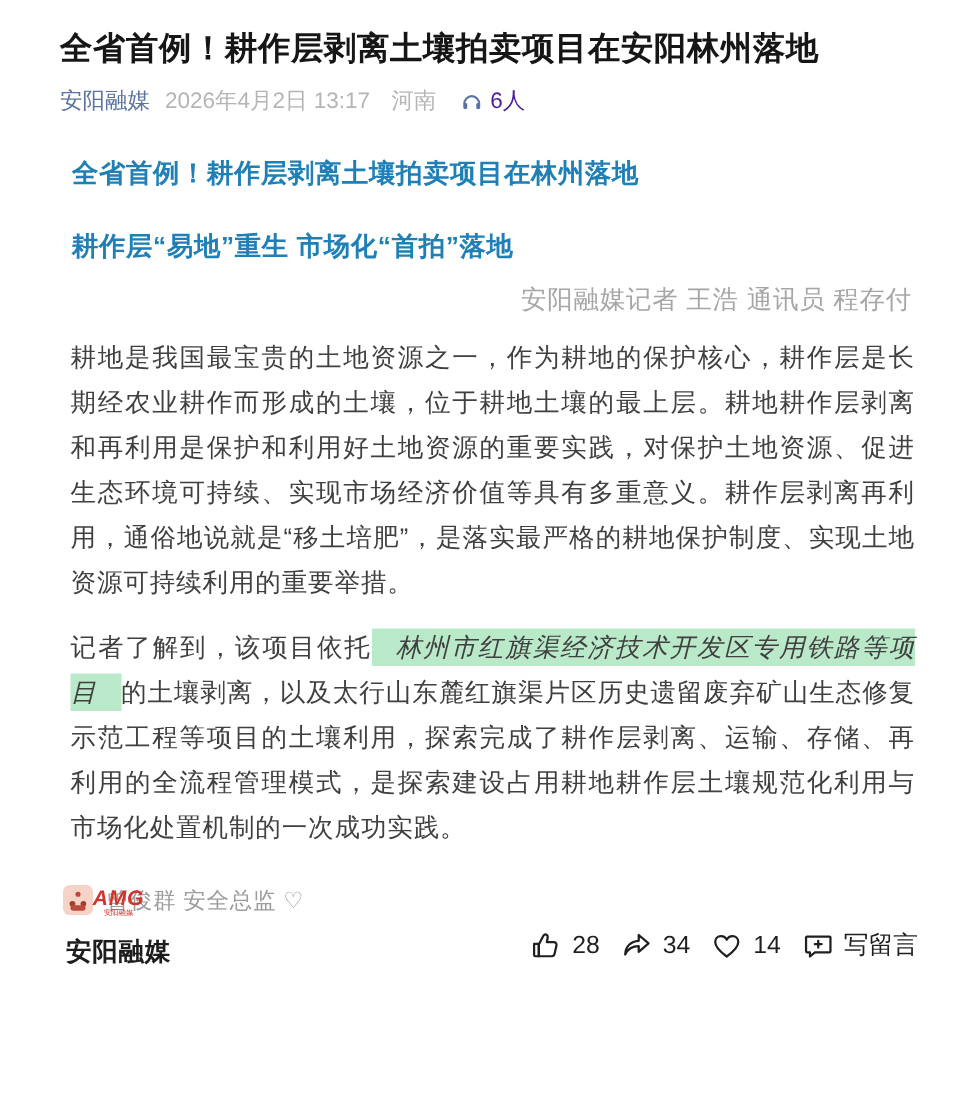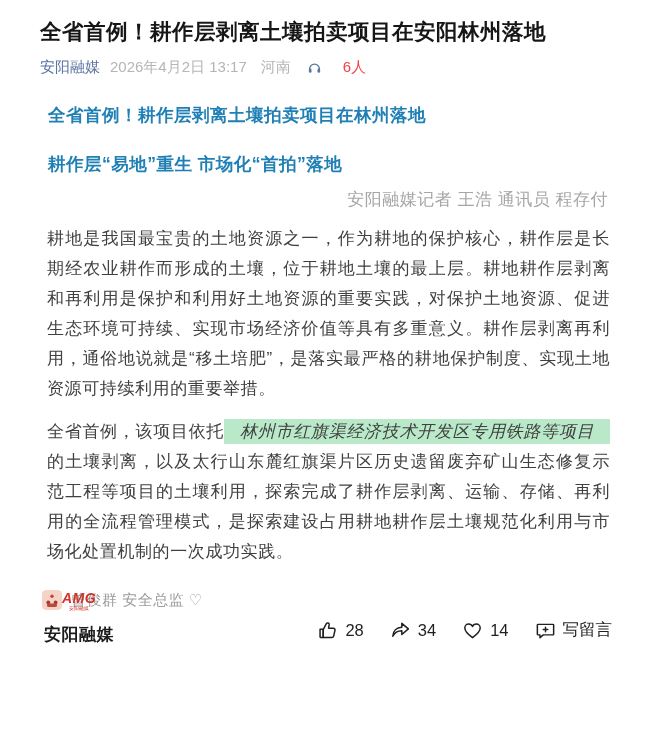--- a/index.html
+++ b/index.html
@@ -27,22 +27,22 @@
     font-size: 15px;
     gap: 10px;
     white-space: nowrap;
   }
   .account-link { color: #5b73a0; cursor: pointer; }
   .meta-date, .meta-loc { color: #b5b5b5; }
   .meta-loc { margin-left: 4px; }
   .listen-group {
     display: inline-flex;
     align-items: center;
-    gap: 21px;
-    color: #ef4444;
+    gap: 5px;
+    color: #4c1d95;
     margin-left: 6px;
     cursor: pointer;
   }
   .listen-group svg { display: block; }
   .subtitle {
     margin: 27px 40px 0 48px;
     font-size: 17.5px;
     line-height: 22px;
     font-weight: 700;
     color: #2080b5;
@@ -149,21 +149,21 @@
     font-size: 10px;
     font-weight: 700;
     display: inline-flex;
     align-items: center;
     justify-content: center;
     margin-left: 1px;
   }
   .footer-actions {
     display: flex;
     align-items: center;
-    gap: 26px;
+    gap: 14px;
   }
   .action {
     display: inline-flex;
     align-items: center;
     gap: 7px;
     cursor: pointer;
     color: #1f1f1f;
     font-size: 16.5px;
   }
   .action svg { display: block; }
@@ -192,21 +192,21 @@
   </div>
 
   <p class="subtitle">全省首例！耕作层剥离土壤拍卖项目在林州落地</p>
   <p class="subtitle">耕作层“易地”重生 市场化“首拍”落地</p>
 
   <p class="byline">安阳融媒记者 王浩 通讯员 程存付</p>
 
 
   <p class="para">耕地是我国最宝贵的土地资源之一，作为耕地的保护核心，耕作层是长期经农业耕作而形成的土壤，位于耕地土壤的最上层。耕地耕作层剥离和再利用是保护和利用好土地资源的重要实践，对保护土地资源、促进生态环境可持续、实现市场经济价值等具有多重意义。耕作层剥离再利用，通俗地说就是“移土培肥”，是落实最严格的耕地保护制度、实现土地资源可持续利用的重要举措。</p>
 
-  <p class="para"><span>全省首例，该项目依托</span><mark class="hl">林州市红旗渠经济技术开发区专用铁路等项目</mark><span>的土壤剥离，以及太行山东麓红旗渠片区历史遗留废弃矿山生态修复示范工程等项目的土壤利用，探索完成了耕作层剥离、运输、存储、再利用的全流程管理模式，是探索建设占用耕地耕作层土壤规范化利用与市场化处置机制的一次成功实践。</span></p>
+  <p class="para"><span>记者了解到，该项目依托</span><mark class="hl">林州市红旗渠经济技术开发区专用铁路等项目</mark><span>的土壤剥离，以及太行山东麓红旗渠片区历史遗留废弃矿山生态修复示范工程等项目的土壤利用，探索完成了耕作层剥离、运输、存储、再利用的全流程管理模式，是探索建设占用耕地耕作层土壤规范化利用与市场化处置机制的一次成功实践。</span></p>
 
   <div class="comment-row">
     <span class="avatar">
       <svg width="20" height="20" viewBox="0 0 20 20">
         <rect width="20" height="20" rx="4" fill="#f5d3c6"></rect>
         <circle cx="10" cy="6.2" r="1.7" fill="#c2453a"></circle>
         <circle cx="6.3" cy="12.5" r="1.9" fill="#a53a30"></circle>
         <circle cx="13.6" cy="12.5" r="1.9" fill="#a53a30"></circle>
         <rect x="5" y="13.5" width="10" height="3.6" rx="1.6" fill="#b84a3e"></rect>
       </svg>

